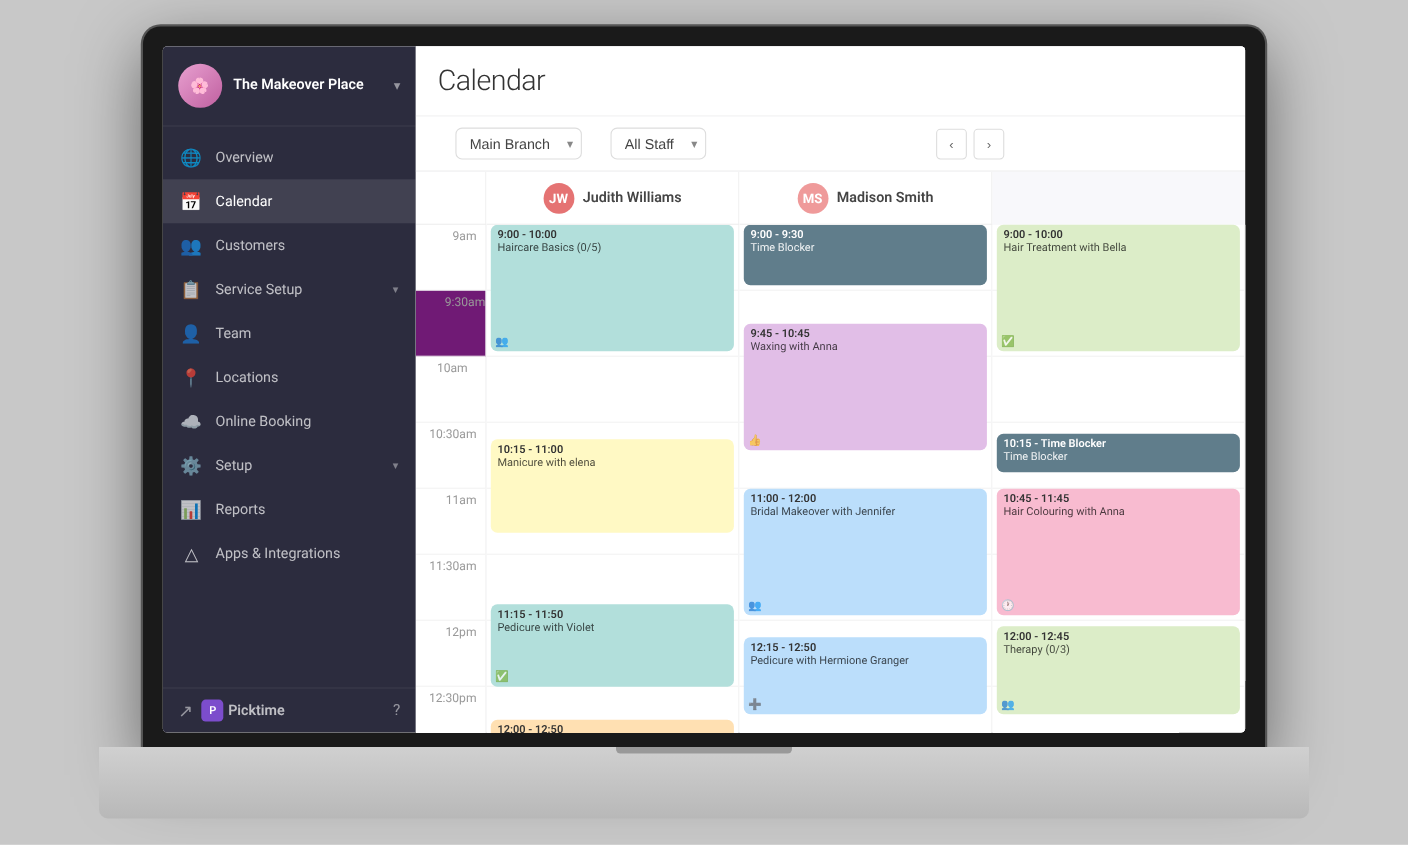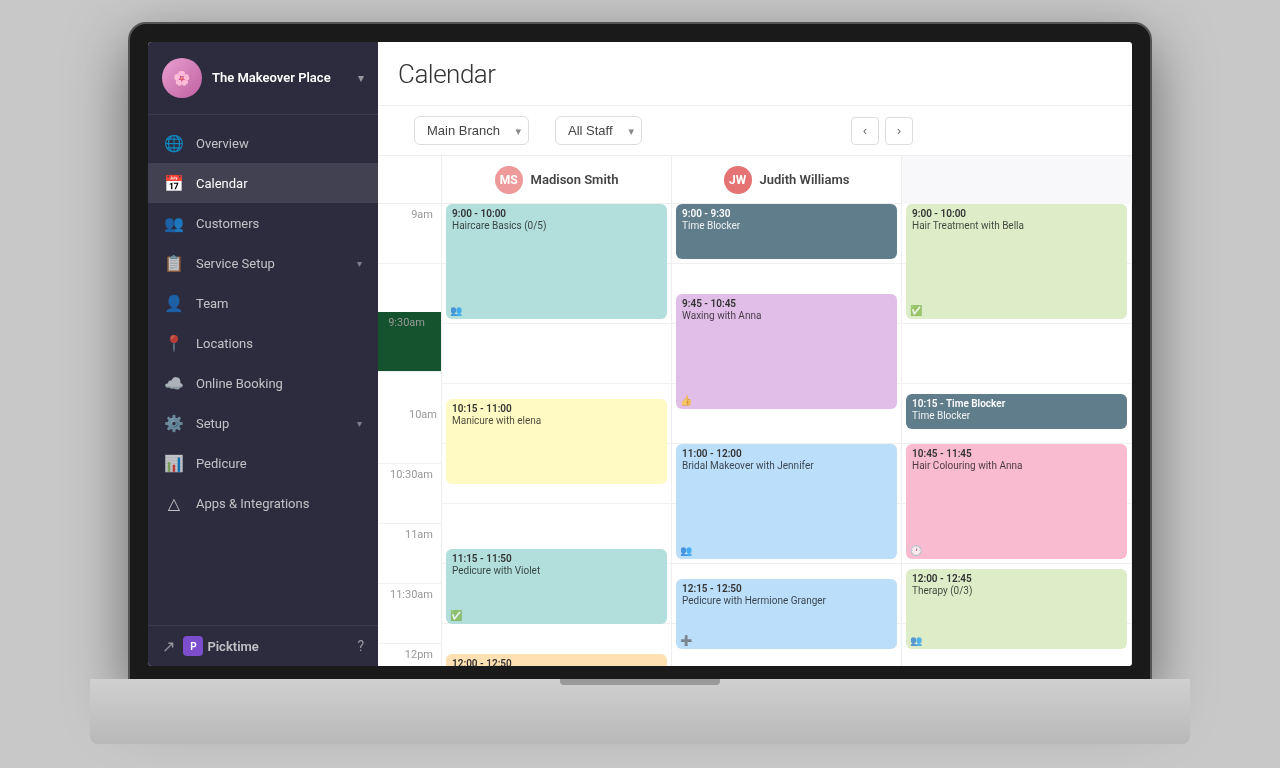--- a/index.html
+++ b/index.html
@@ -391,21 +391,21 @@
     <span class="nav-label">Online Booking</span>
 
   </div>
             <div class="nav-item">
     <span class="nav-icon">⚙️</span>
     <span class="nav-label">Setup</span>
     <span class="nav-chevron">▾</span>
   </div>
             <div class="nav-item">
     <span class="nav-icon">📊</span>
-    <span class="nav-label">Pedicure</span>
+    <span class="nav-label">Reports</span>
 
   </div>
             <div class="nav-item">
     <span class="nav-icon">△</span>
     <span class="nav-label">Apps &amp; Integrations</span>
 
   </div>
           </div>
 
         <div class="sidebar-footer">
@@ -440,32 +440,32 @@
             <button class="date-nav-btn">‹</button>
             <button class="date-nav-btn">›</button>
           </div>
 
         </div>
 
         <div class="calendar-body">
           <div class="calendar-grid" id="calendar-grid">
   <div class="time-col-header"></div>
   <div class="staff-header">
+    <div class="staff-avatar" style="background:#e57373">JW</div>
+    <span>Judith Williams</span>
+  </div>
+  <div class="staff-header">
     <div class="staff-avatar" style="background:#ef9a9a">MS</div>
     <span>Madison Smith</span>
-  </div>
-  <div class="staff-header">
-    <div class="staff-avatar" style="background:#e57373">JW</div>
-    <span>Judith Williams</span>
   </div>
 <div style="display: grid; grid-template-columns: 64px 1fr 1fr 1fr; grid-column: 1 / -1; position: relative;">
                 <div style="background: white; border-right: 1px solid rgb(238, 238, 238); z-index: 1;">
                   <div style="height: 60px; display: flex; align-items: flex-start; justify-content: flex-end; padding: 4px 8px 0px; font-size: 11px; color: rgb(153, 153, 153); border-bottom: 1px solid rgb(240, 240, 240); background: white;">9am</div>
-                  <div style="height: 60px; display: flex; align-items: flex-start; justify-content: flex-end; padding: 4px 16px 0px; font-size: 11px; color: rgb(153, 153, 153); border-bottom: 1px solid rgb(240, 240, 240); background: #14532d; margin-top: 48px;">9:30am</div>
-                  <div style="height: 60px; display: flex; align-items: flex-start; justify-content: flex-end; padding: 4px 4px 0px; font-size: 11px; color: rgb(153, 153, 153); border-bottom: 1px solid rgb(240, 240, 240); background: white; margin-top: 32px;">10am</div>
+                  <div style="height: 60px; display: flex; align-items: flex-start; justify-content: flex-end; padding: 4px 0 0px; font-size: 11px; color: rgb(153, 153, 153); border-bottom: 1px solid rgb(240, 240, 240); background: #701a75;">9:30am</div>
+                  <div style="height: 60px; display: flex; align-items: flex-start; justify-content: flex-end; padding: 4px 16px 0px; font-size: 11px; color: rgb(153, 153, 153); border-bottom: 1px solid rgb(240, 240, 240); background: white;">10am</div>
                   <div style="height: 60px; display: flex; align-items: flex-start; justify-content: flex-end; padding: 4px 8px 0px; font-size: 11px; color: rgb(153, 153, 153); border-bottom: 1px solid rgb(240, 240, 240); background: white;">10:30am</div>
                   <div style="height: 60px; display: flex; align-items: flex-start; justify-content: flex-end; padding: 4px 8px 0px; font-size: 11px; color: rgb(153, 153, 153); border-bottom: 1px solid rgb(240, 240, 240); background: white;">11am</div>
                   <div style="height: 60px; display: flex; align-items: flex-start; justify-content: flex-end; padding: 4px 8px 0px; font-size: 11px; color: rgb(153, 153, 153); border-bottom: 1px solid rgb(240, 240, 240); background: white;">11:30am</div>
                   <div style="height: 60px; display: flex; align-items: flex-start; justify-content: flex-end; padding: 4px 8px 0px; font-size: 11px; color: rgb(153, 153, 153); border-bottom: 1px solid rgb(240, 240, 240); background: white;">12pm</div>
                   <div style="height: 60px; display: flex; align-items: flex-start; justify-content: flex-end; padding: 4px 8px 0px; font-size: 11px; color: rgb(153, 153, 153); border-bottom: 1px solid rgb(240, 240, 240); background: white;">12:30pm</div>
                 </div>
                 <div style="position: relative; border-right: 1px solid rgb(238, 238, 238);">
                   <div style="height: 60px; border-bottom: 1px solid rgb(240, 240, 240); background: white;"></div>
                   <div style="height: 60px; border-bottom: 1px solid rgb(240, 240, 240); background: white;"></div>
                   <div style="height: 60px; border-bottom: 1px solid rgb(240, 240, 240); background: white;"></div>

